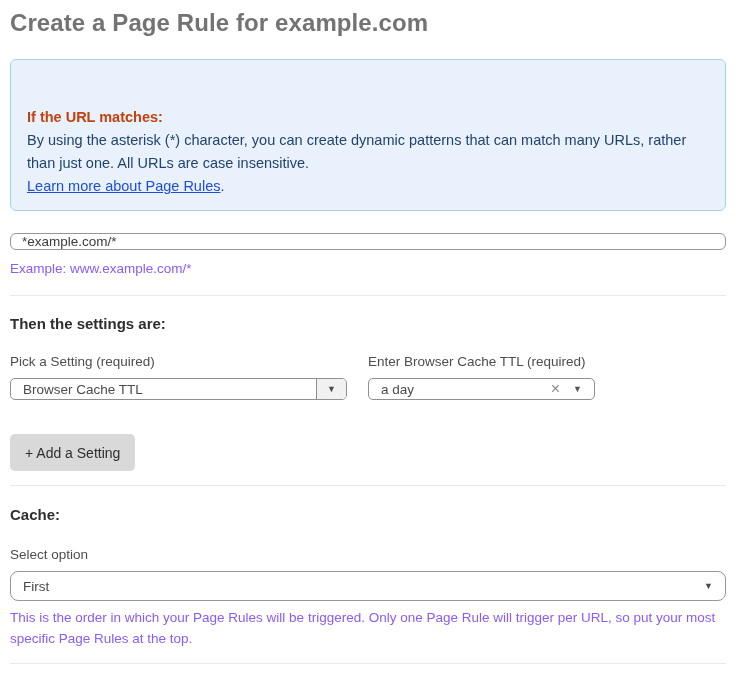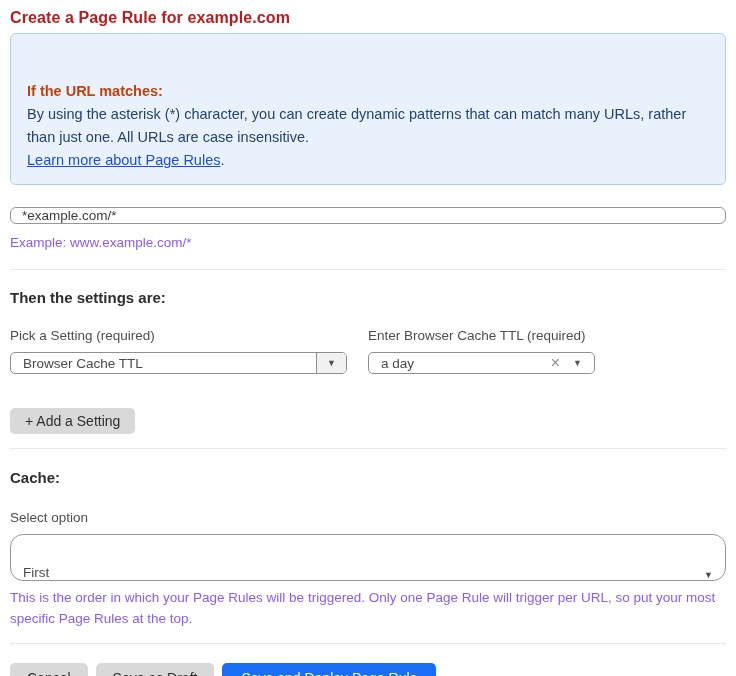--- a/index.html
+++ b/index.html
@@ -5,22 +5,22 @@
   * { margin: 0; padding: 0; box-sizing: border-box; }
   html, body { background: #ffffff; }
   body {
     width: 736px; height: 676px; overflow: hidden;
     font-family: "Liberation Sans", sans-serif;
     color: #303030;
   }
   .container { padding: 0 10px; }
 
   .page-title {
-    font-size: 16px; font-weight: 700; color: #b91c1c;
-    margin: 9px 0 6px; letter-spacing: 0.1px;
+    font-size: 24px; font-weight: 700; color: #737373;
+    margin: 9px 0 22px; letter-spacing: 0.1px;
   }
 
   .info-box {
     background: #e9f2fc;
     border: 1px solid #abd0ef;
     border-radius: 6px;
     padding: 10px 16px 12px;
   }
   .info-box .info-heading {
     font-weight: 700; color: #c2410c; font-size: 14.5px; line-height: 23px; margin-top: 36px;
@@ -74,28 +74,28 @@
     display: flex; align-items: center; justify-content: center;
   }
   .caret { font-size: 9px; color: #4c4c4c; line-height: 1; }
   .clear-x { font-size: 16px; color: #8c8c8c; margin-right: 13px; cursor: pointer; line-height: 1; }
   .combo-caret { margin-right: 12px; color: #555; }
 
   .add-setting-btn {
     margin-top: 34px;
     display: inline-block;
     background: #d9d9d9; border: none; border-radius: 5px;
-    height: 26px; padding: 0 15px;
+    height: 37px; padding: 0 15px;
     font-family: "Liberation Sans", sans-serif;
     font-size: 14px; color: #2f2f2f; cursor: pointer;
   }
 
   .order-heading { margin-top: 20px; }
   .order-label { margin-top: 24px; }
-  .order-select { margin-top: 9px; height: 47px; border-radius: 13px; border-color: #979797; align-items: flex-end; }
+  .order-select { margin-top: 9px; height: 30px; border-radius: 8px; border-color: #979797; }
   .order-select .caret { margin-right: 12px; }
   .order-helper { margin-top: 6px; max-width: 706px; }
 
   .actions-row { margin-top: 19px; display: flex; gap: 8px; align-items: center; }
   .btn {
     height: 30px; border: none; border-radius: 5px;
     font-family: "Liberation Sans", sans-serif;
     font-size: 14px; cursor: pointer;
   }
   .btn-grey { background: #d9d9d9; color: #2e2e2e; padding: 0 17px; }

